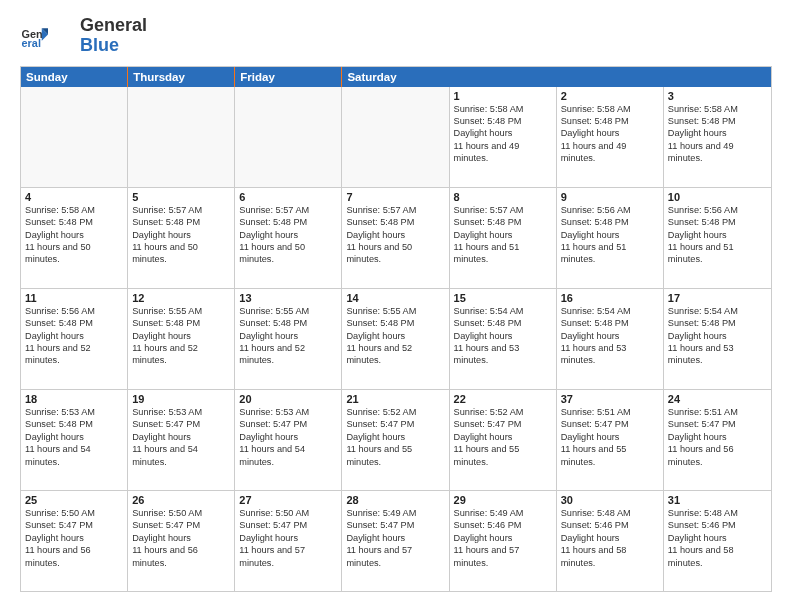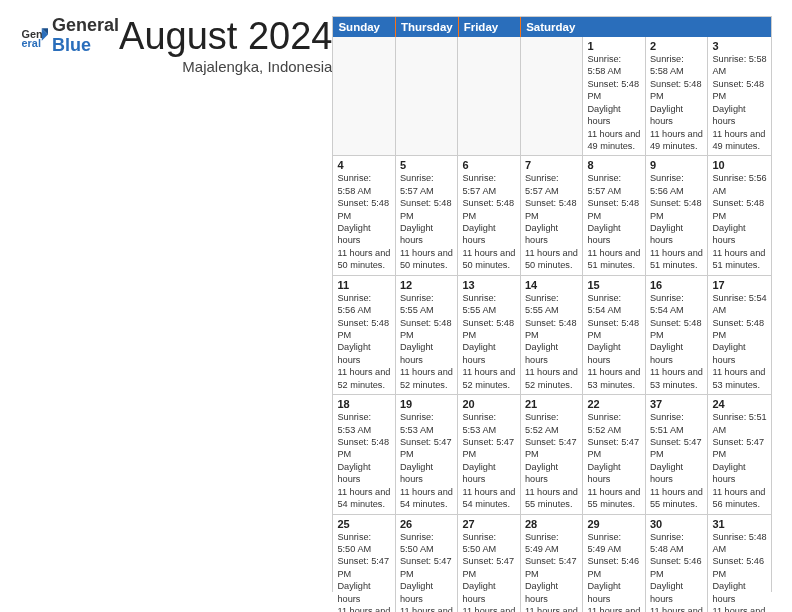--- a/index.html
+++ b/index.html
@@ -8,36 +8,38 @@
       background: #fff;
       width: 792px;
       height: 612px;
       overflow: hidden;
     }
     .page {
       width: 792px;
       height: 612px;
       padding: 16px 20px 20px 20px;
       display: flex;
+      flex-direction: column;
     }
     .header {
       display: flex;
       align-items: flex-start;
       justify-content: space-between;
       margin-bottom: 10px;
     }
     .logo {
       display: flex;
       align-items: center;
       gap: 4px;
     }
     .logo-text {
       display: flex;
       flex-direction: column;
       line-height: 1.1;
+      margin-left: 28px;
     }
     .logo-general {
       font-size: 18px;
       font-weight: bold;
       color: #333;
     }
     .logo-blue {
       font-size: 18px;
       font-weight: bold;
       color: #2a6ebb;
@@ -121,24 +123,20 @@
         <text x="2" y="20" font-size="14" font-weight="bold" fill="#333" font-family="Arial">Gen</text>
         <text x="2" y="32" font-size="14" font-weight="bold" fill="#2a6ebb" font-family="Arial">eral</text>
         <polygon points="28,8 36,16 28,24" fill="#2a6ebb"></polygon>
         <polygon points="28,8 36,8 36,16" fill="#1a4e8a"></polygon>
       </svg>
       <div class="logo-text">
         <span class="logo-general">General</span>
         <span class="logo-blue">Blue</span>
       </div>
     </div>
-    <div class="title-block">
-      <div class="month-title">August 2024</div>
-      <div class="location">Majalengka, Indonesia</div>
-    </div>
   </div>
 
   <div class="calendar">
     <div class="cal-header">
     <div class="cal-header-cell">Sunday</div>
         <div class="cal-header-cell">Thursday</div>
         <div class="cal-header-cell">Friday</div>
         <div class="cal-header-cell">Saturday</div>
       </div>
     <div class="cal-body">

